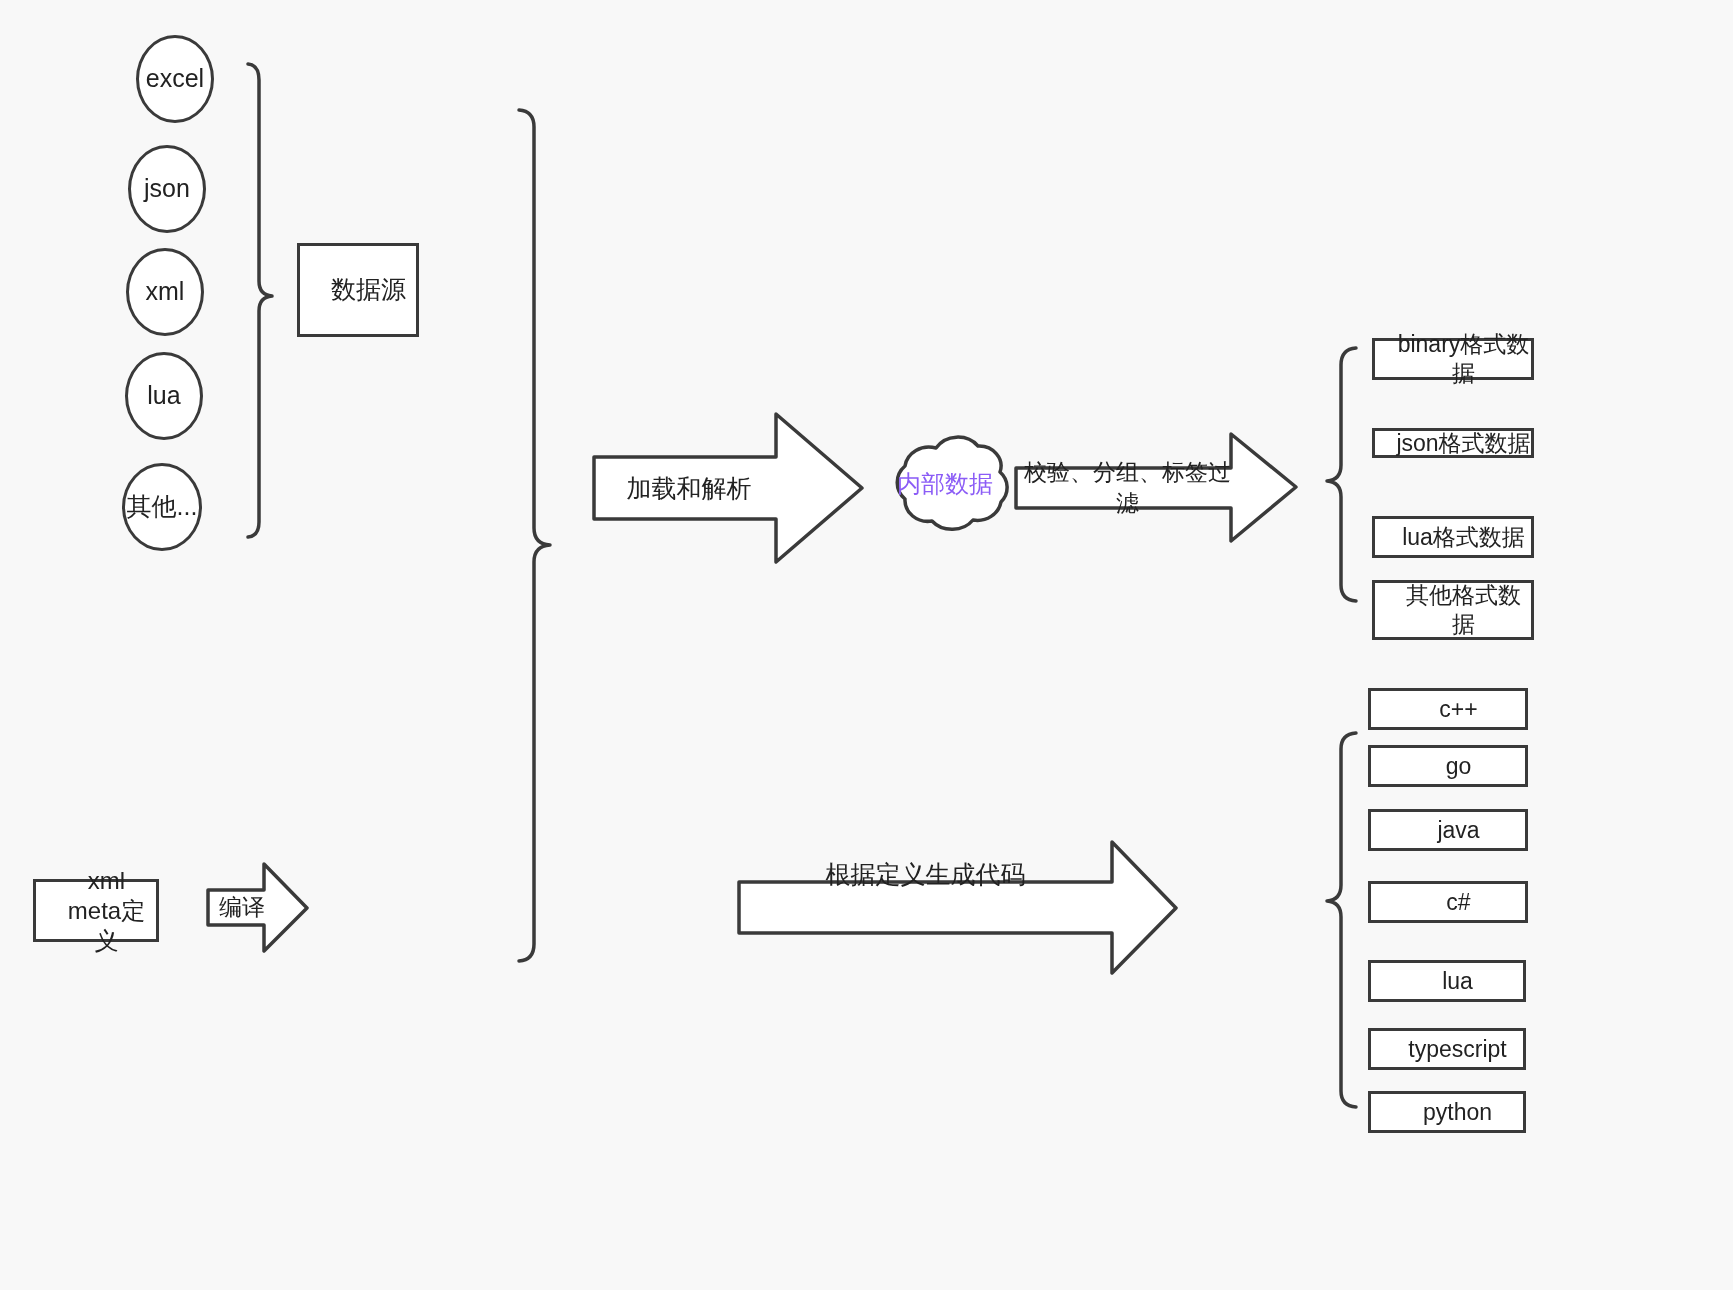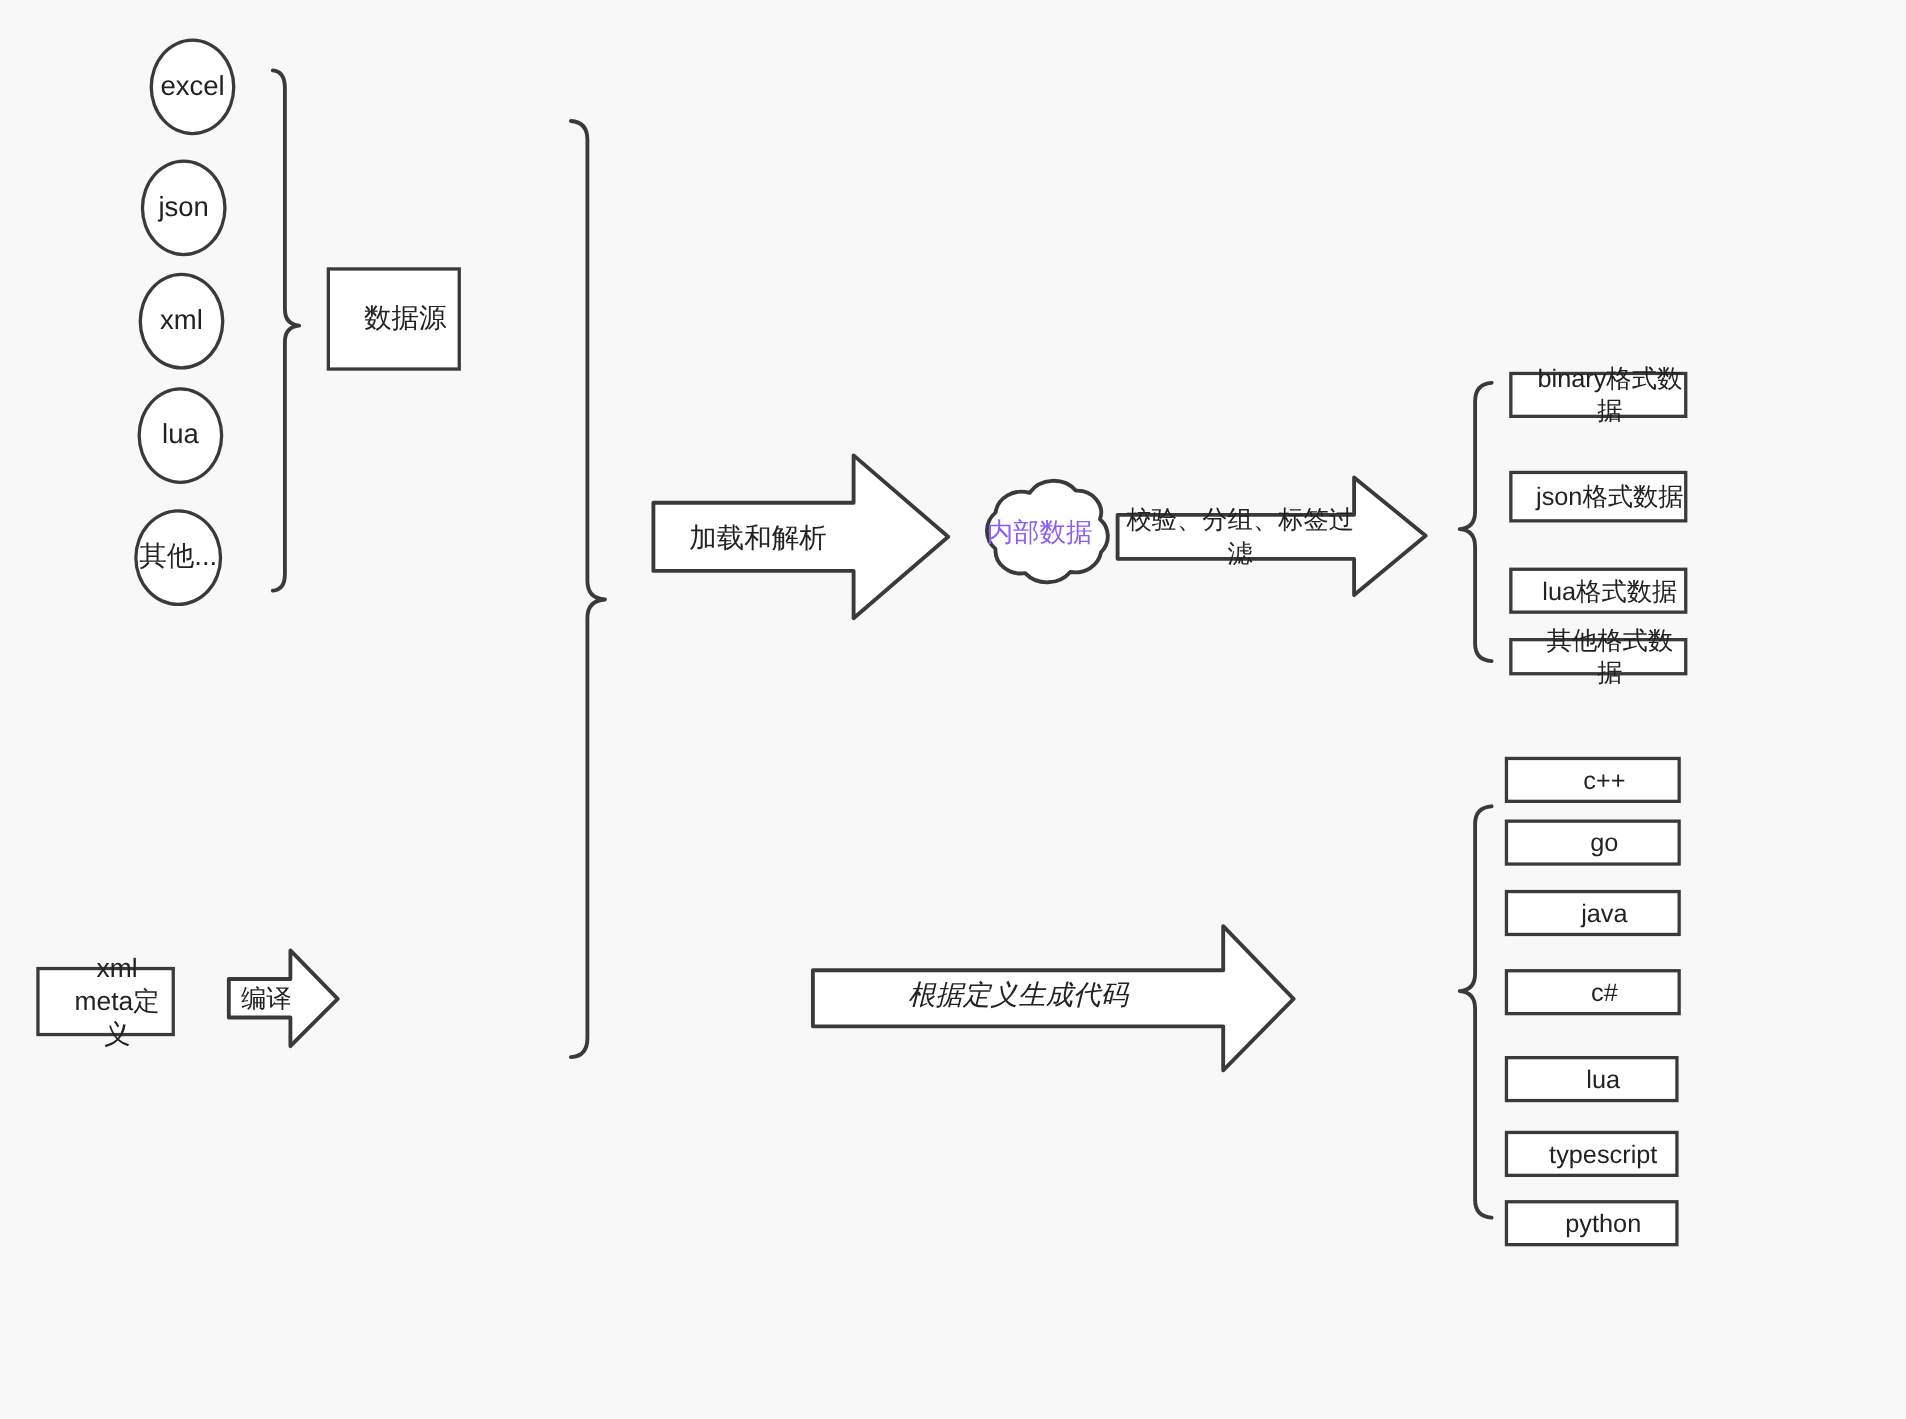--- a/index.html
+++ b/index.html
@@ -102,27 +102,27 @@
   </div>
 
   <div class="node rect" style="left:33px; top:879px; width:126px; height:63px; font-size:24px;">
     <span style="white-space:normal; padding:0 6px;">xml meta定义</span>
   </div>
 
 
   <div class="node rect outbox" style="left:1372px; top:338px; width:162px; height:42px;">
     <span>binary格式数据</span>
   </div>
-  <div class="node rect outbox" style="left:1372px; top:428px; width:162px; height:47px;">
+  <div class="node rect outbox" style="left:1372px; top:428px; width:162px; height:30px;">
     <span>json格式数据</span>
   </div>
   <div class="node rect outbox" style="left:1372px; top:516px; width:162px; height:42px;">
     <span>lua格式数据</span>
   </div>
-  <div class="node rect outbox" style="left:1372px; top:580px; width:162px; height:34px;">
+  <div class="node rect outbox" style="left:1372px; top:580px; width:162px; height:60px;">
     <span>其他格式数据</span>
   </div>
 
   <div class="node rect outbox" style="left:1368px; top:688px; width:160px; height:42px;">
     <span>c++</span>
   </div>
   <div class="node rect outbox" style="left:1368px; top:745px; width:160px; height:42px;">
     <span>go</span>
   </div>
   <div class="node rect outbox" style="left:1368px; top:809px; width:160px; height:42px;">
@@ -173,15 +173,15 @@
   </svg>
 
   <div class="arrow-label" style="left:594px; top:465px; width:190px; height:46px;">加载和解析</div>
 
   <div class="cloud-label" style="left:890px; top:462px; width:110px; height:44px;">内部数据</div>
 
   <div class="arrow-label small" style="left:1020px; top:466px; width:215px; height:44px;">校验、分组、标签过滤</div>
 
   <div class="arrow-label small" style="left:212px; top:889px; width:60px; height:36px;">编译</div>
 
-  <div class="arrow-label" style="left:739px; top:874px; width:373px; height:61px;font-style:italic;">根据定义生成代码</div>
+  <div class="arrow-label" style="left:739px; top:844px; width:373px; height:61px;">根据定义生成代码</div>
 
 </div>
 
 </body></html>

